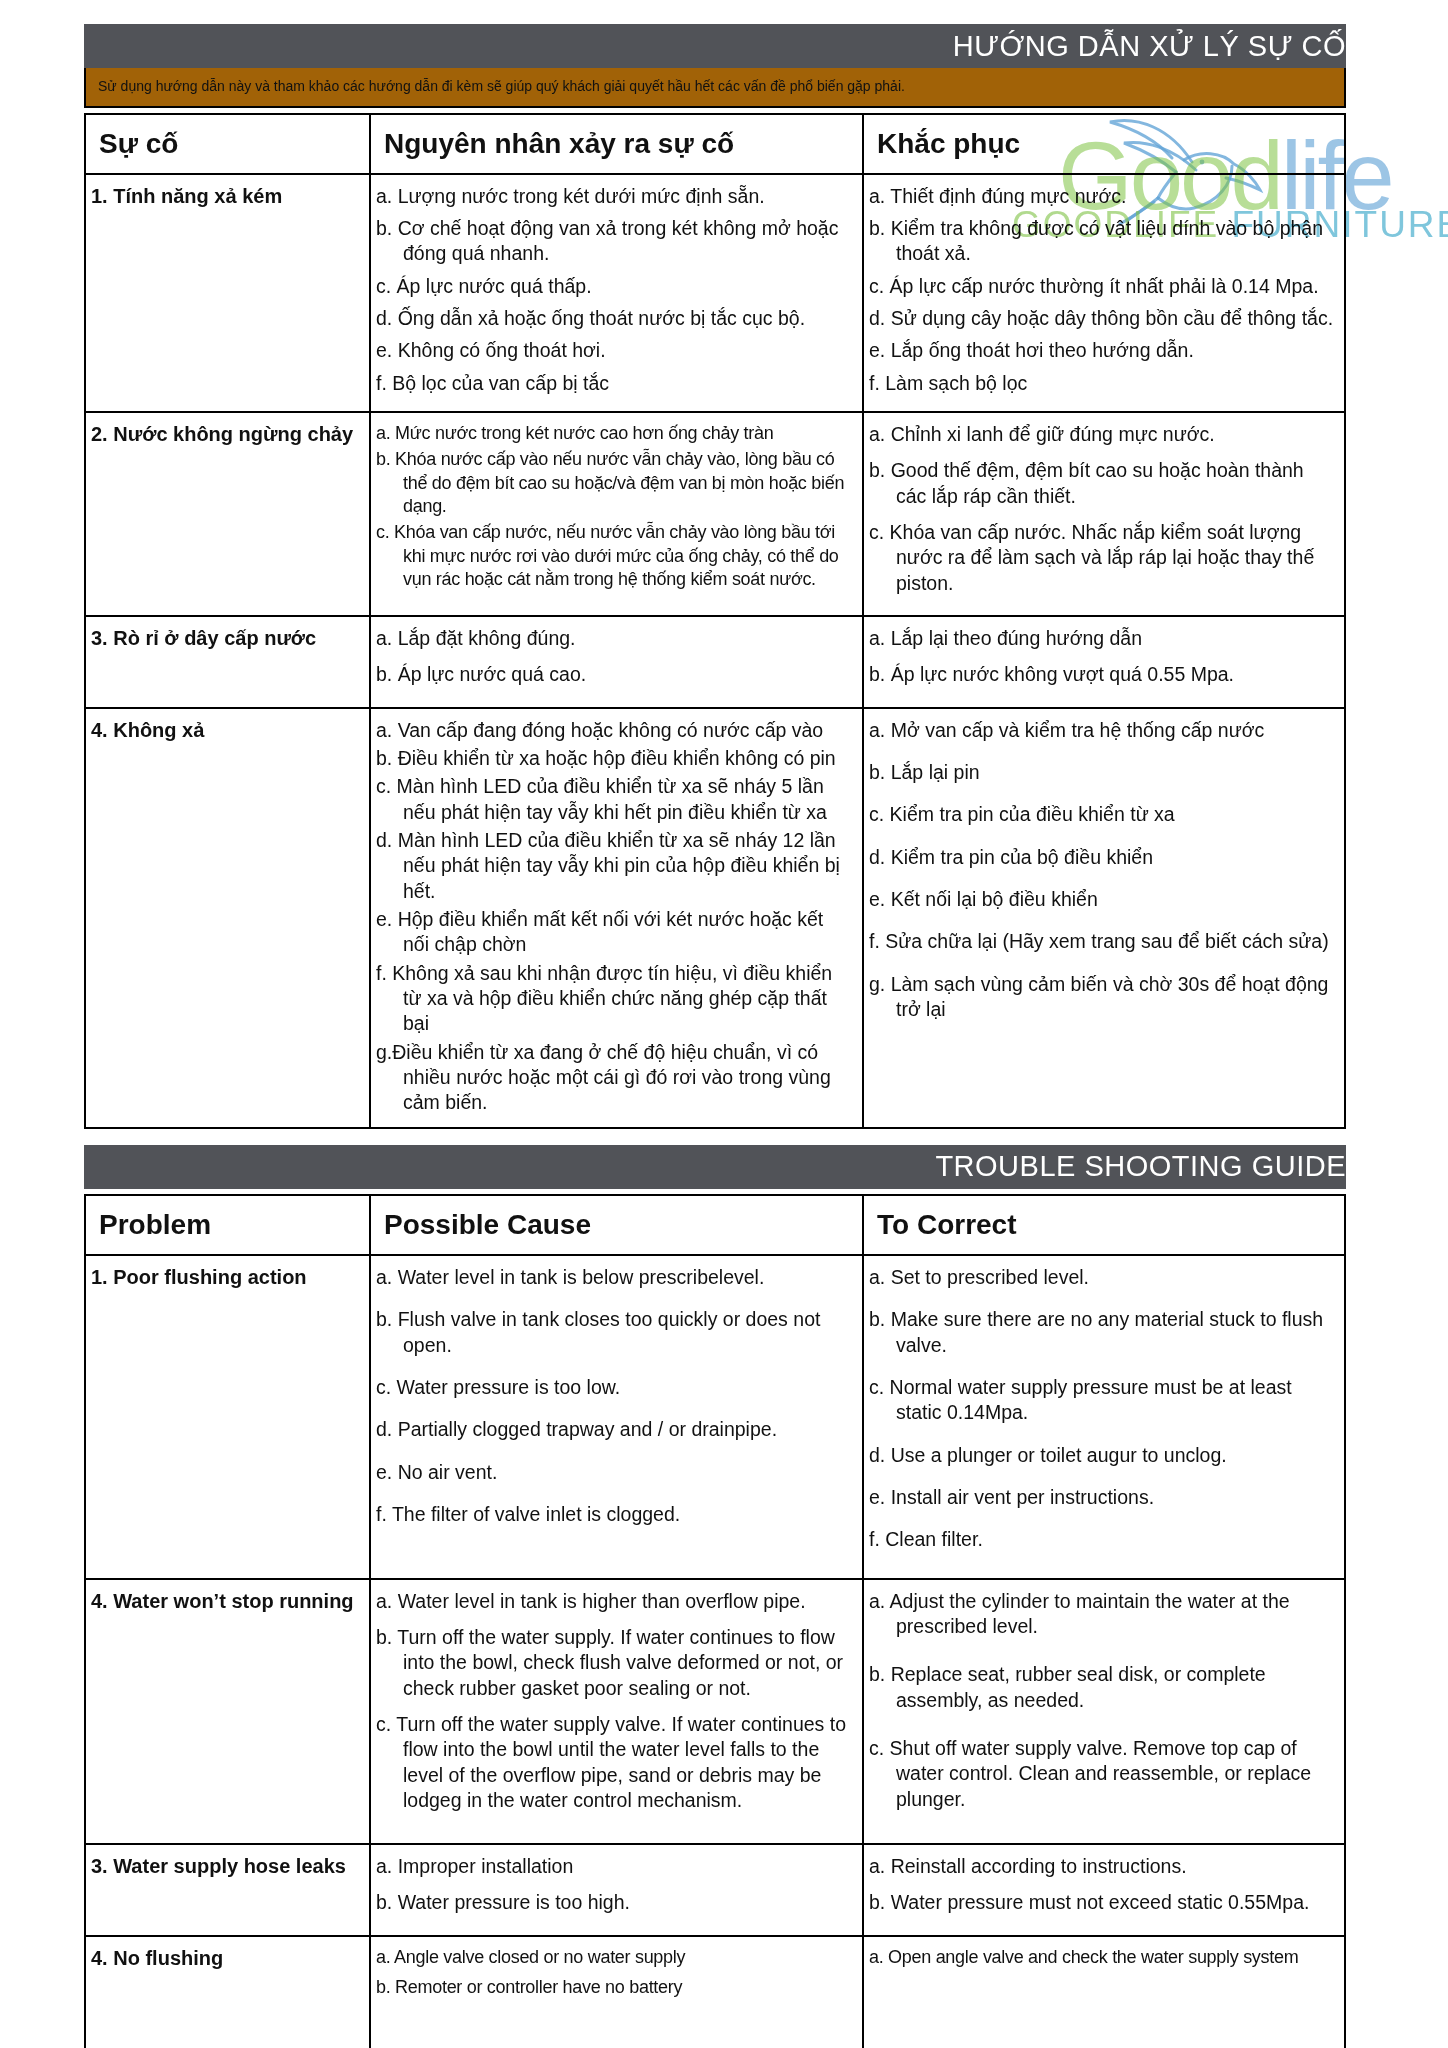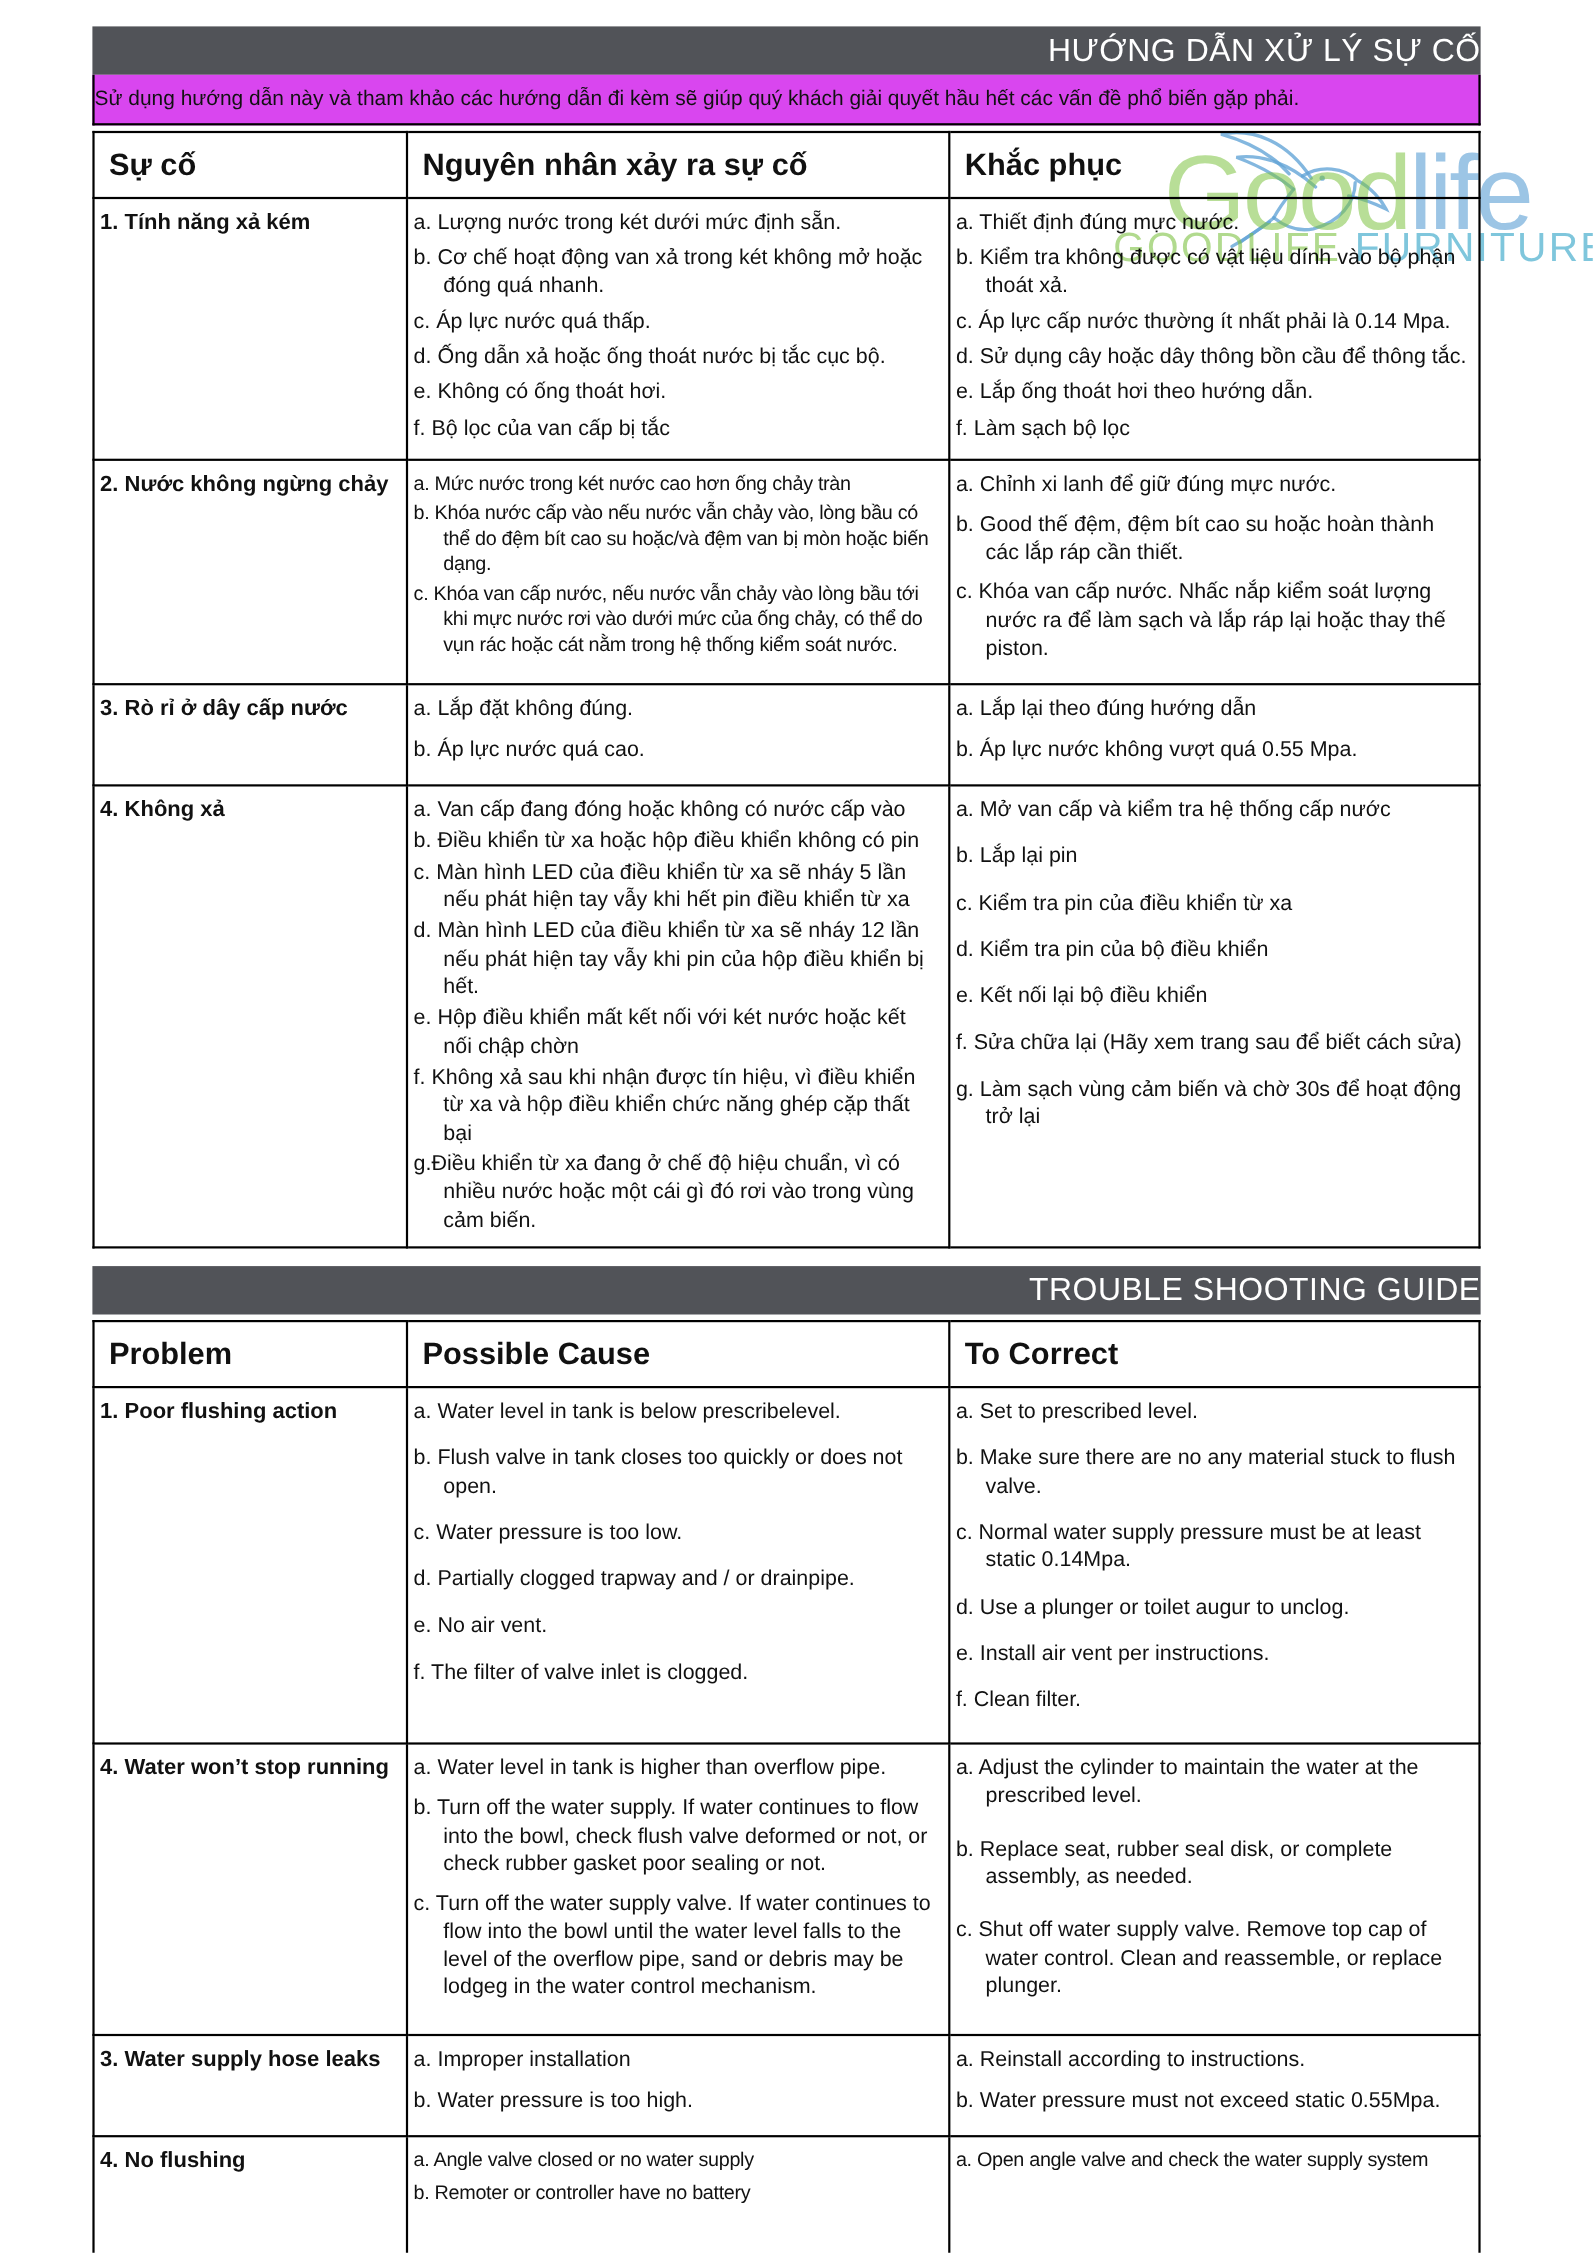--- a/index.html
+++ b/index.html
@@ -9,21 +9,21 @@
     -webkit-font-smoothing:antialiased;
   }
   .content{position:absolute;left:84px;top:24px;width:1262px;}
 
   .section-bar{
     background:#515358;color:#ffffff;height:44px;display:flex;align-items:center;
     padding-left:14px;font-size:29px;letter-spacing:0.5px;box-sizing:border-box;justify-content:flex-end;
   }
   .intro-box{
     border:2px solid #000;border-top:none;box-sizing:border-box;
-    padding:10px 0;font-size:19px;line-height:1.25;background:#d946ef;
+    padding:10px 12px;font-size:14px;line-height:1.25;background:#a16207;
   }
   .tbl-wrap{margin-top:5px;}
   table.ts{
     border-collapse:collapse;width:1262px;table-layout:fixed;background:#fff;
   }
   table.ts th, table.ts td{
     border:2px solid #000;vertical-align:top;text-align:left;box-sizing:border-box;
   }
   table.ts th{
     font-size:28px;font-weight:bold;padding:13px 10px 13px 13px;

